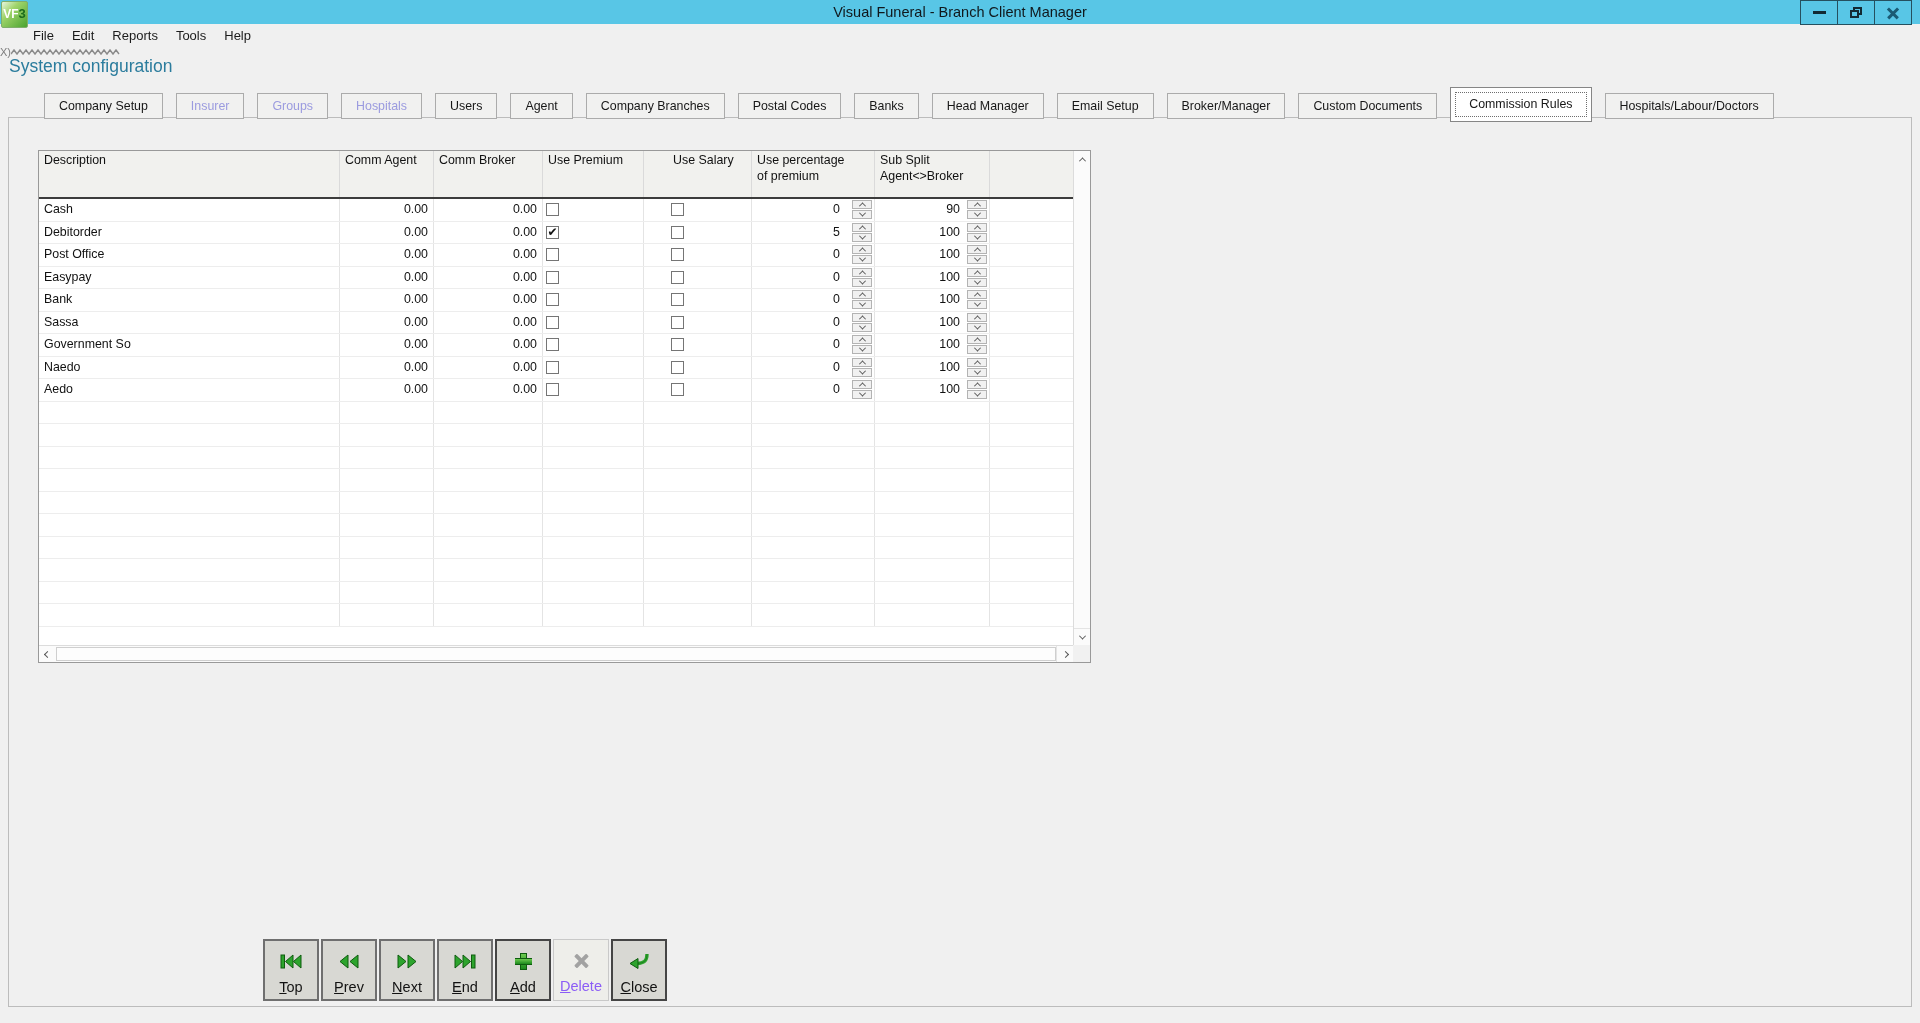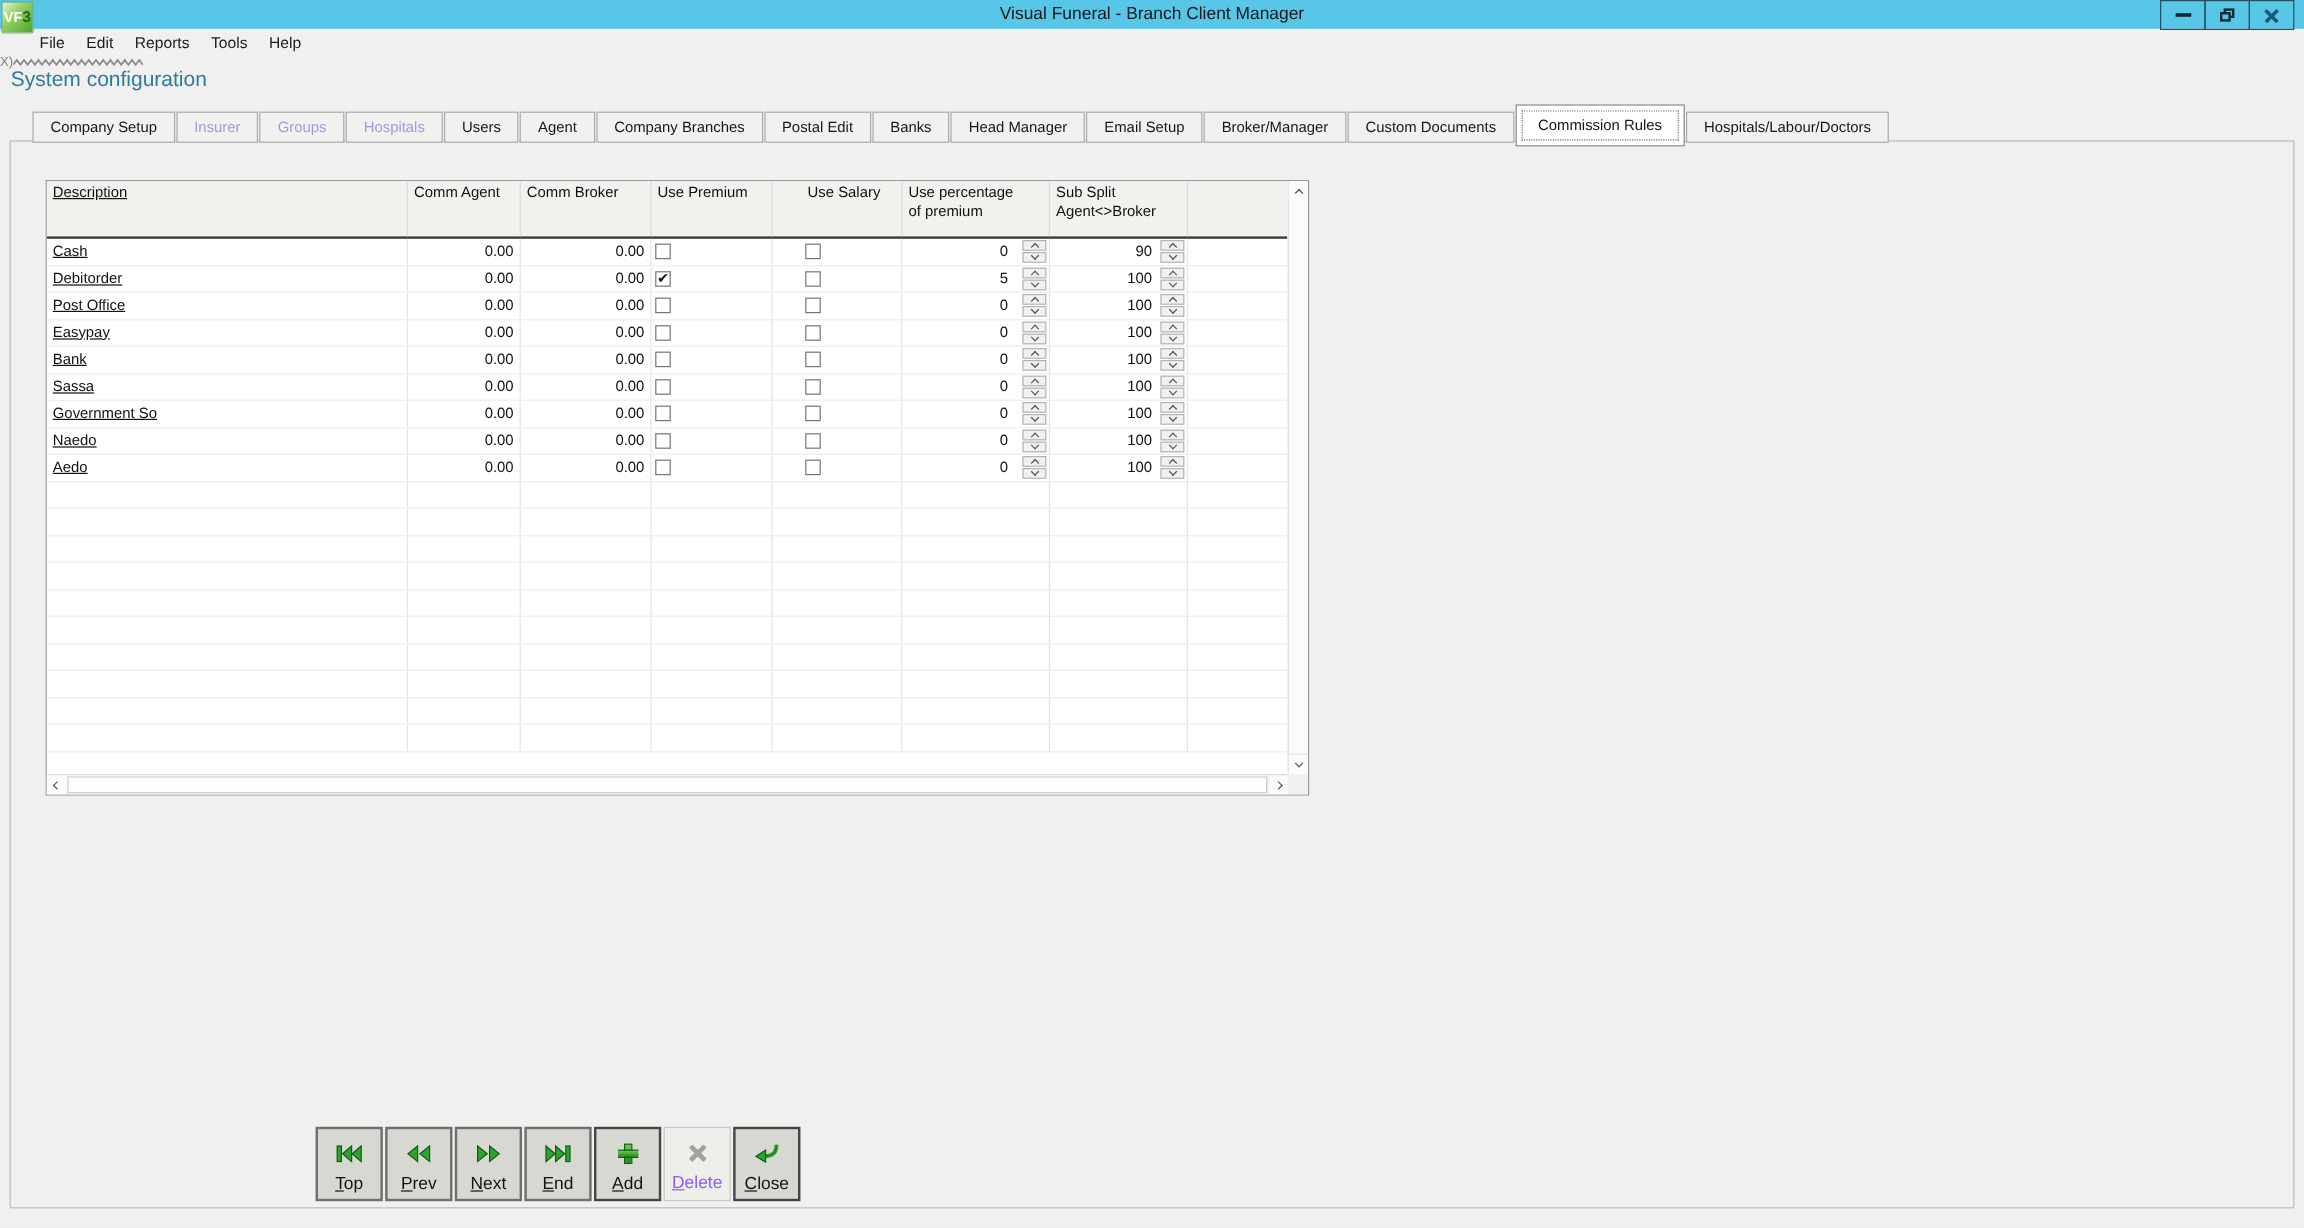--- a/index.html
+++ b/index.html
@@ -32,39 +32,39 @@
   .menubar { position:absolute; left:16px; top:24px; width:1920px; height:23px; display:flex; padding-left:8px; }
   .menu-item { padding:0 9px; line-height:23px; font-size:13px; color:#1b1b1b; }
 
   .artifact { position:absolute; left:0; top:46px; font-size:11px; color:#7d7d7d; display:flex; align-items:center; }
   .page-heading { position:absolute; left:9px; top:56px; font-size:17.5px; color:#2b7c9d; }
 
   
   .panel { position:absolute; left:8px; top:117px; width:1904px; height:890px; border:1px solid #bcbcbc; background:#f0f0f0; }
 
   
-  .tabs { position:absolute; left:27px; top:87px; display:flex; gap:1px; align-items:flex-start; z-index:4; }
+  .tabs { position:absolute; left:44px; top:87px; display:flex; gap:13px; align-items:flex-start; z-index:4; }
   .tab { margin-top:6px; height:26px; line-height:24px; padding:0 14px; background:#f1f1f0;
          border:1px solid #ababab; font-size:12.4px; color:#171717; white-space:nowrap; }
   .tab.disabled { color:#9b9bdf; }
   .tab.active { margin-top:0; height:35px; line-height:33px; padding:0 18px; background:#ffffff;
                 border:1px solid #868686; position:relative; z-index:5; }
   .tab.active::after { content:""; position:absolute; left:4px; right:4px; top:4px; bottom:4px;
                        border:1px dotted #6e6e6e; }
 
   
   .grid { position:absolute; left:38px; top:150px; width:1053px; height:513px; background:#fff;
           border:1px solid #999; }
   .grid-inner { position:absolute; left:0; top:0; right:17px; bottom:17px; overflow:hidden; }
   .grid-header { display:flex; height:48px; background:#f1f1ee; border-bottom:2px solid #3c3c3c; }
   .gh-cell { padding:2px 0 0 5px; font-size:12.4px; line-height:1.25; color:#111; border-right:1px solid #dadada; overflow:hidden; }
   .g-row { display:flex; height:22.5px; border-bottom:1px solid #ededed; }
   .g-cell { border-right:1px solid #e4e4e4; font-size:12.4px; line-height:21px; color:#111;
             overflow:hidden; white-space:nowrap; }
-  .c-desc{ width:301px; padding-left:5px;text-decoration:underline; } .c-ca{ width:94px; } .c-cb{ width:109px; }
+  .c-desc{ width:301px; padding-left:5px; } .c-ca{ width:94px; } .c-cb{ width:109px; }
   .c-up{ width:101px; } .c-us{ width:84px;margin-left:24px; } .c-pct{ width:123px; } .c-ss{ width:115px; }
   .c-fill{ flex:1; border-right:none; }
   .num { text-align:right; padding-right:5px; }
   .checkbox { display:inline-block; width:13px; height:13px; border:1px solid #757575; background:#fff;
               margin:4px 0 0 3px; font-size:12px; line-height:11px; text-align:center; color:#111; }
   .flexend { display:flex; justify-content:flex-end; align-items:center; }
   .num-val { font-size:12.4px; }
   .c-pct .num-val { margin-right:12px; } .c-ss .num-val { margin-right:7px; }
   .spinner { width:20px; height:19px; display:flex; flex-direction:column; margin-right:2px; }
   .sp { flex:1; border:1px solid #b3b3b3; background:#f1f1f1; display:flex; align-items:center; justify-content:center; }
@@ -149,21 +149,21 @@
   <div class="panel"></div>
 
   <div class="tabs">
     <div class="tab">Company Setup</div>
     <div class="tab disabled">Insurer</div>
     <div class="tab disabled">Groups</div>
     <div class="tab disabled">Hospitals</div>
     <div class="tab">Users</div>
     <div class="tab">Agent</div>
     <div class="tab">Company Branches</div>
-    <div class="tab">Postal Edit</div>
+    <div class="tab">Postal Codes</div>
     <div class="tab">Banks</div>
     <div class="tab">Head Manager</div>
     <div class="tab">Email Setup</div>
     <div class="tab">Broker/Manager</div>
     <div class="tab">Custom Documents</div>
     <div class="tab active">Commission Rules</div>
     <div class="tab">Hospitals/Labour/Doctors</div>
   </div>
 
   <div class="grid">

